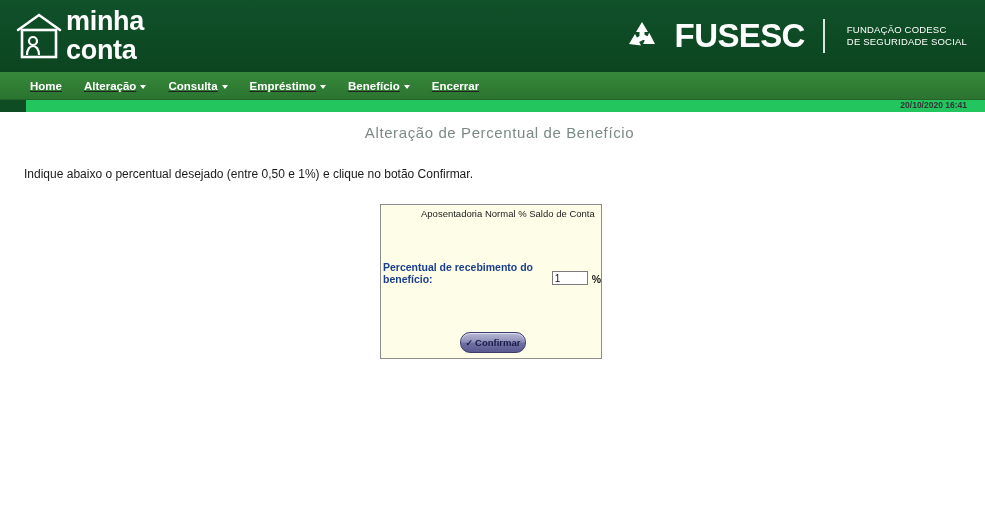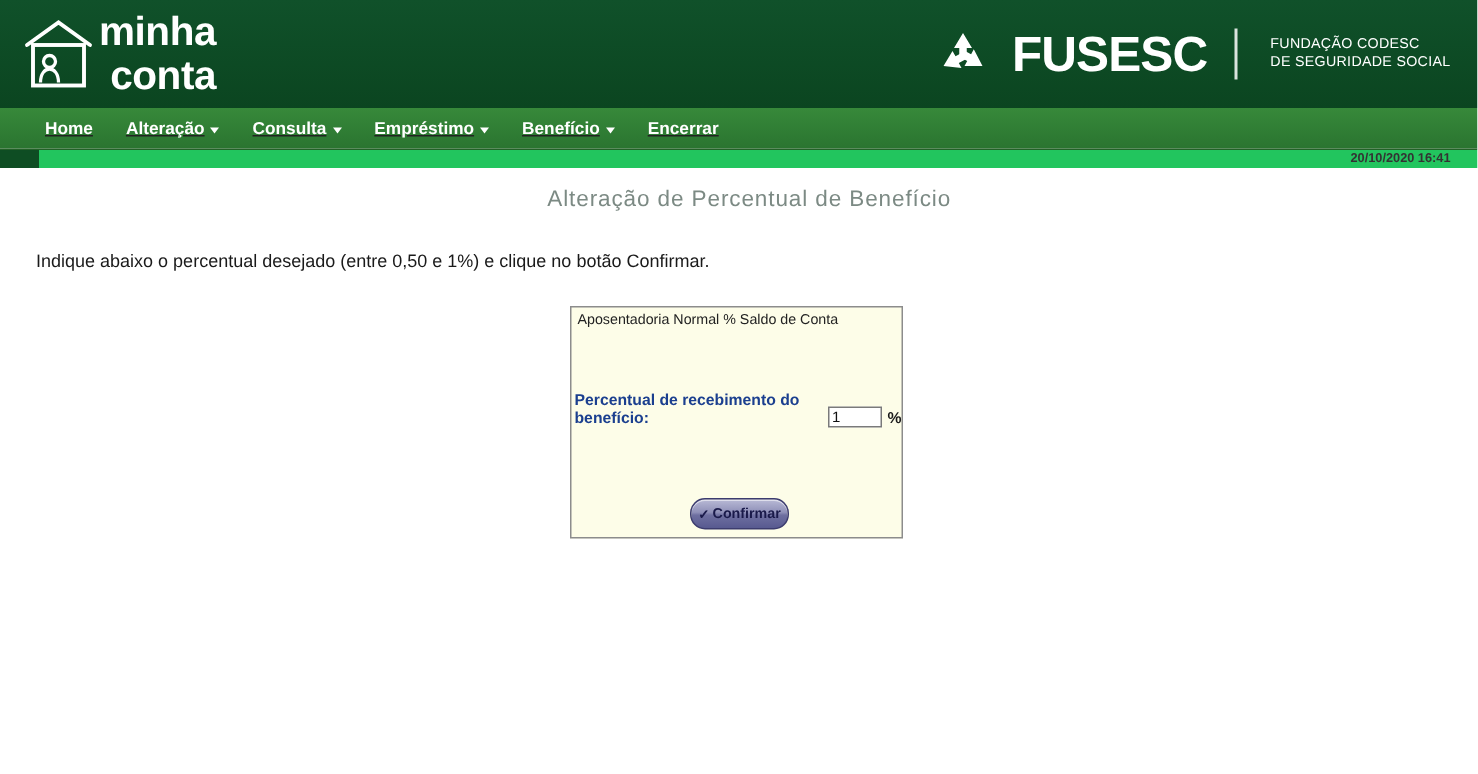--- a/index.html
+++ b/index.html
@@ -39,21 +39,21 @@
     height: 50px;
     flex: 0 0 auto;
   }
   .brand-text {
     color: #ffffff;
     font-weight: bold;
     line-height: 1.06;
     font-size: 27px;
     letter-spacing: -0.3px;
   }
-  .brand-text .l2 { display: block; text-align: right; }
+  .brand-text .l2 { display: block; }
 
   .brand-right {
     display: flex;
     align-items: center;
     gap: 16px;
   }
   .recycle-icon { width: 34px; height: 34px; flex: 0 0 auto; }
   .fusesc-word {
     color: #fff;
     font-size: 33px;
@@ -152,20 +152,21 @@
     width: 222px;
     height: 155px;
     background: #fdfde8;
     border: 1px solid #8c8c8c;
     box-sizing: border-box;
   }
   .panel-caption {
     font-size: 9.5px;
     color: #222;
     padding: 3px 4px 0 4px;
+    margin-left: 36px;
   }
   .field-row {
     position: absolute;
     left: 0;
     top: 56px;
     width: 100%;
     display: flex;
     align-items: flex-end;
     gap: 4px;
     padding-left: 2px;

